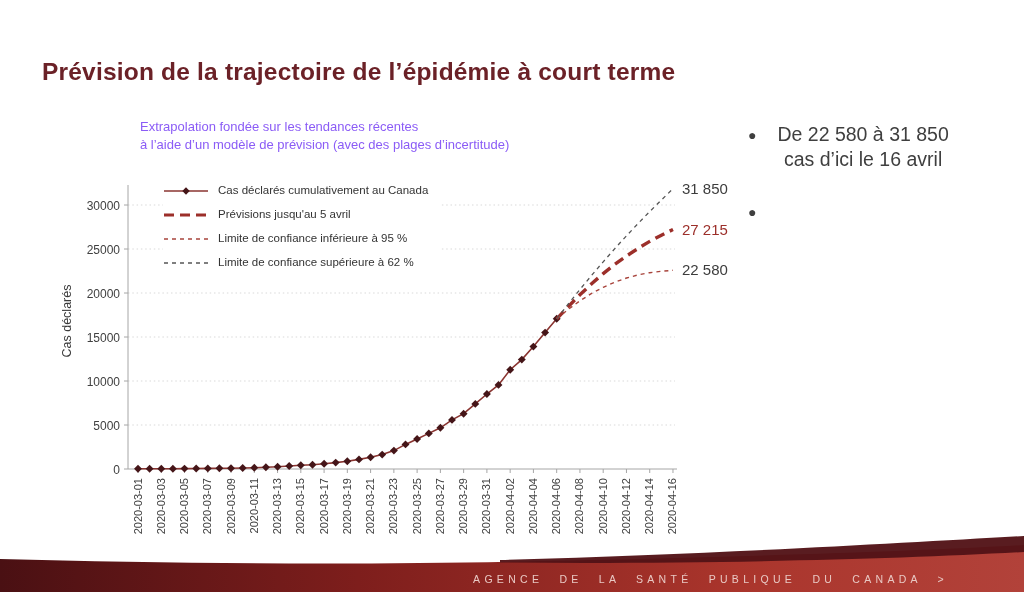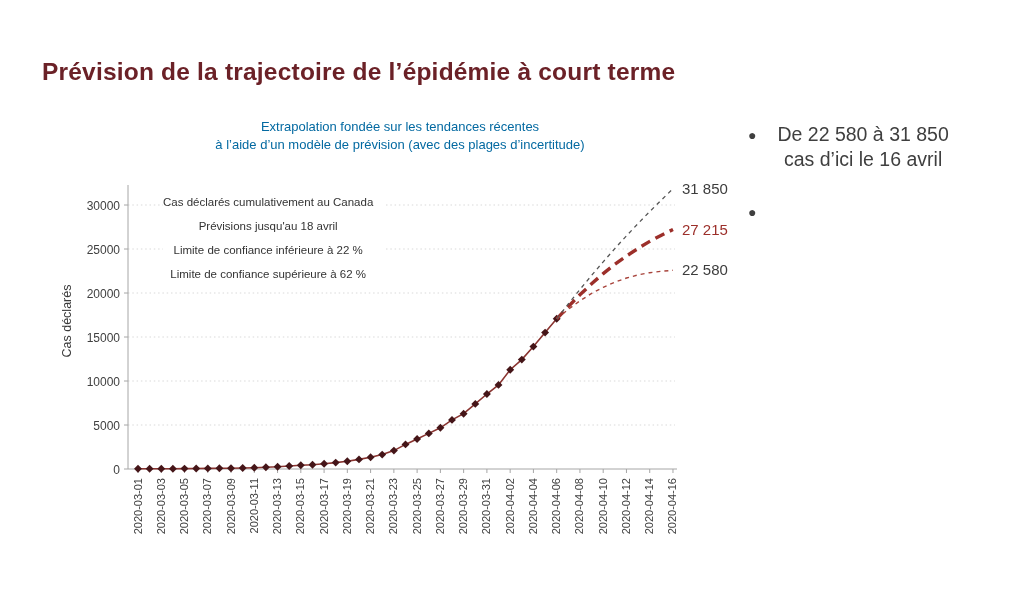--- a/index.html
+++ b/index.html
@@ -1,26 +1,26 @@
 <!DOCTYPE html>
 <html><head>
 <meta charset="utf-8">
 <style>
   html,body{margin:0;padding:0;background:#ffffff;font-family:"Liberation Sans",sans-serif;}
   .slide{position:relative;width:1024px;height:592px;background:#ffffff;overflow:hidden;}
   .title{position:absolute;left:42px;top:58px;font-size:24.5px;font-weight:bold;color:#6b2127;letter-spacing:.2px;white-space:nowrap;}
-  .subtitle{position:absolute;left:140px;top:118px;width:520px;text-align:center;font-size:13px;line-height:1.4;color:#0369a1;white-space:pre-line;}
+  .subtitle{position:absolute;left:140px;top:118px;width:520px;text-align:left;font-size:13px;line-height:1.4;color:#8b5cf6;white-space:pre-line;}
   .ylab{position:absolute;left:-6px;top:312px;width:150px;height:18px;text-align:center;font-size:12.5px;color:#3a3a3a;transform:rotate(-90deg);}
   #chart-svg{position:absolute;left:40px;top:105px;}
   #chart-svg text{font-family:"Liberation Sans",sans-serif;}
   .ytick{font-size:12px;fill:#404040;}
   .xtick{font-size:11px;fill:#404040;}
   .endlab{font-size:15px;}
   #legend{position:absolute;left:163px;top:184px;background:#ffffff;padding:0 12px 0 0;}
-  .lg-row{display:flex;align-items:center;height:24px;gap:9px;flex-direction:column;}
+  .lg-row{display:flex;height:24px;gap:9px;}
   .lg-label{font-size:11.5px;color:#333333;white-space:nowrap;}
   .bullets{position:absolute;left:748px;top:122px;width:272px;}
   .bullet{display:flex;gap:21px;margin-bottom:26px;color:#3f3f3f;font-size:19.5px;line-height:1.3;}
   .bullet .dot{font-size:14px;margin-top:4px;}
   .bullet .btext{white-space:pre-line;text-align:center;}
   .banner{position:absolute;left:0;bottom:0;width:1024px;height:60px;}
   .banner svg{display:block;}
   .banner-text{position:absolute;right:76px;bottom:7px;font-size:10.5px;letter-spacing:4.3px;word-spacing:9px;color:#e9c9c4;white-space:nowrap;}
 </style>
 </head>
@@ -157,41 +157,56 @@
         <svg width="46" height="14">
           <line x1="1" y1="7" x2="45" y2="7" stroke="#8a3430" stroke-width="1.6"></line>
           <rect x="-2.6" y="-2.6" width="5.2" height="5.2" fill="#451518" transform="translate(23,7) rotate(45)"></rect>
         </svg>
         <span class="lg-label">Cas déclarés cumulativement au Canada</span>
       </div>
       <div class="lg-row">
         <svg width="46" height="14">
           <line x1="1" y1="7" x2="45" y2="7" stroke="#9c2f2a" stroke-width="3" stroke-dasharray="10,6"></line>
         </svg>
-        <span class="lg-label">Prévisions jusqu'au 18 avril</span>
+        <span class="lg-label">Prévisions jusqu'au 5 avril</span>
       </div>
       <div class="lg-row">
         <svg width="46" height="14">
           <line x1="1" y1="7" x2="45" y2="7" stroke="#a8443c" stroke-width="1.4" stroke-dasharray="4,4"></line>
         </svg>
-        <span class="lg-label">Limite de confiance inférieure à 22 %</span>
+        <span class="lg-label">Limite de confiance inférieure à 95 %</span>
       </div>
       <div class="lg-row">
         <svg width="46" height="14">
           <line x1="1" y1="7" x2="45" y2="7" stroke="#555555" stroke-width="1.3" stroke-dasharray="4,4"></line>
         </svg>
         <span class="lg-label">Limite de confiance supérieure à 62 %</span>
       </div>
     </div>
 
   <div class="bullets">
     <div class="bullet">
       <span class="dot">●</span>
       <span class="btext">De 22 580 à 31 850
 cas d’ici le 16 avril</span>
     </div>
     <div class="bullet">
       <span class="dot">●</span>
     </div>
   </div>
 
+  <div class="banner">
+    <svg width="1024" height="60" viewBox="0 0 1024 60">
+      <defs>
+        <linearGradient id="bandg" x1="0" y1="0" x2="1" y2="0">
+          <stop offset="0" stop-color="#4a1013"></stop>
+          <stop offset="0.35" stop-color="#7e1e1c"></stop>
+          <stop offset="0.72" stop-color="#aa352c"></stop>
+          <stop offset="1" stop-color="#b2423a"></stop>
+        </linearGradient>
+      </defs>
+      <path d="M0,27 C180,32 380,33 540,29 C740,25 920,19 1024,13 L1024,60 L0,60 Z" fill="url(#bandg)"></path>
+      <path d="M500,28 C720,22 900,11 1024,4 L1024,20 C900,27 700,32.5 500,30.5 Z" fill="#521317" opacity="0.96"></path>
+    </svg>
+    <div class="banner-text">AGENCE DE LA SANTÉ PUBLIQUE DU CANADA &gt;</div>
+  </div>
 
 </div>
 
 </body></html>

